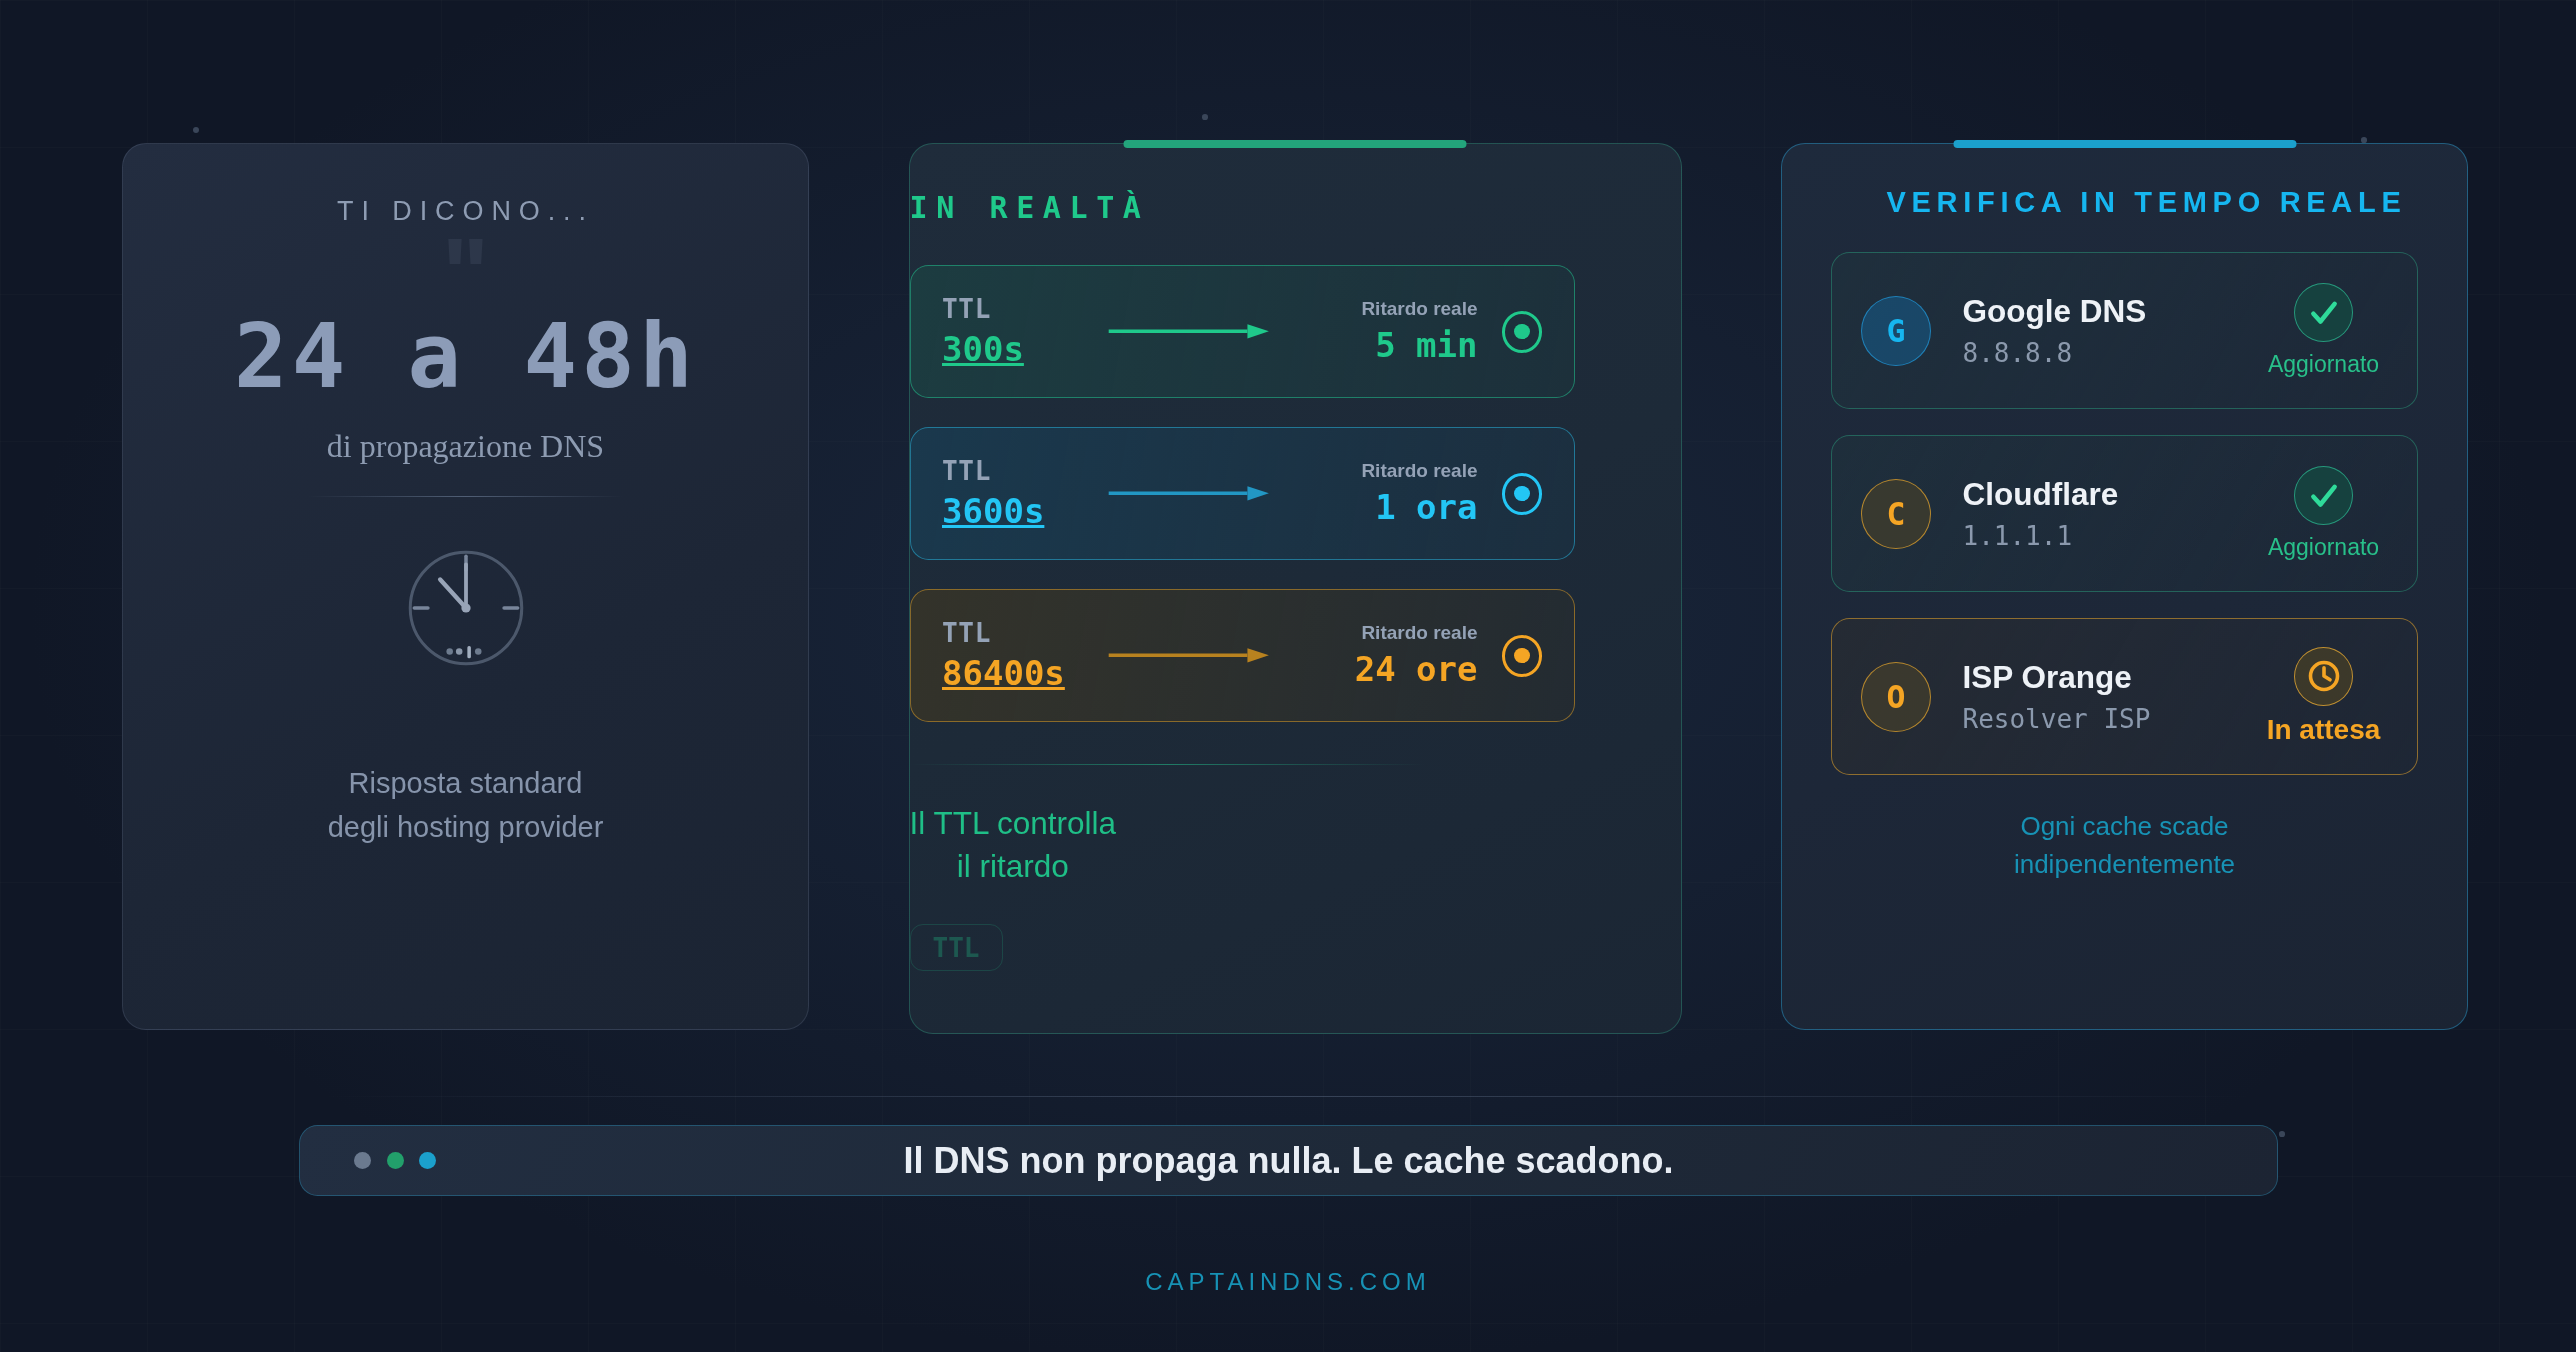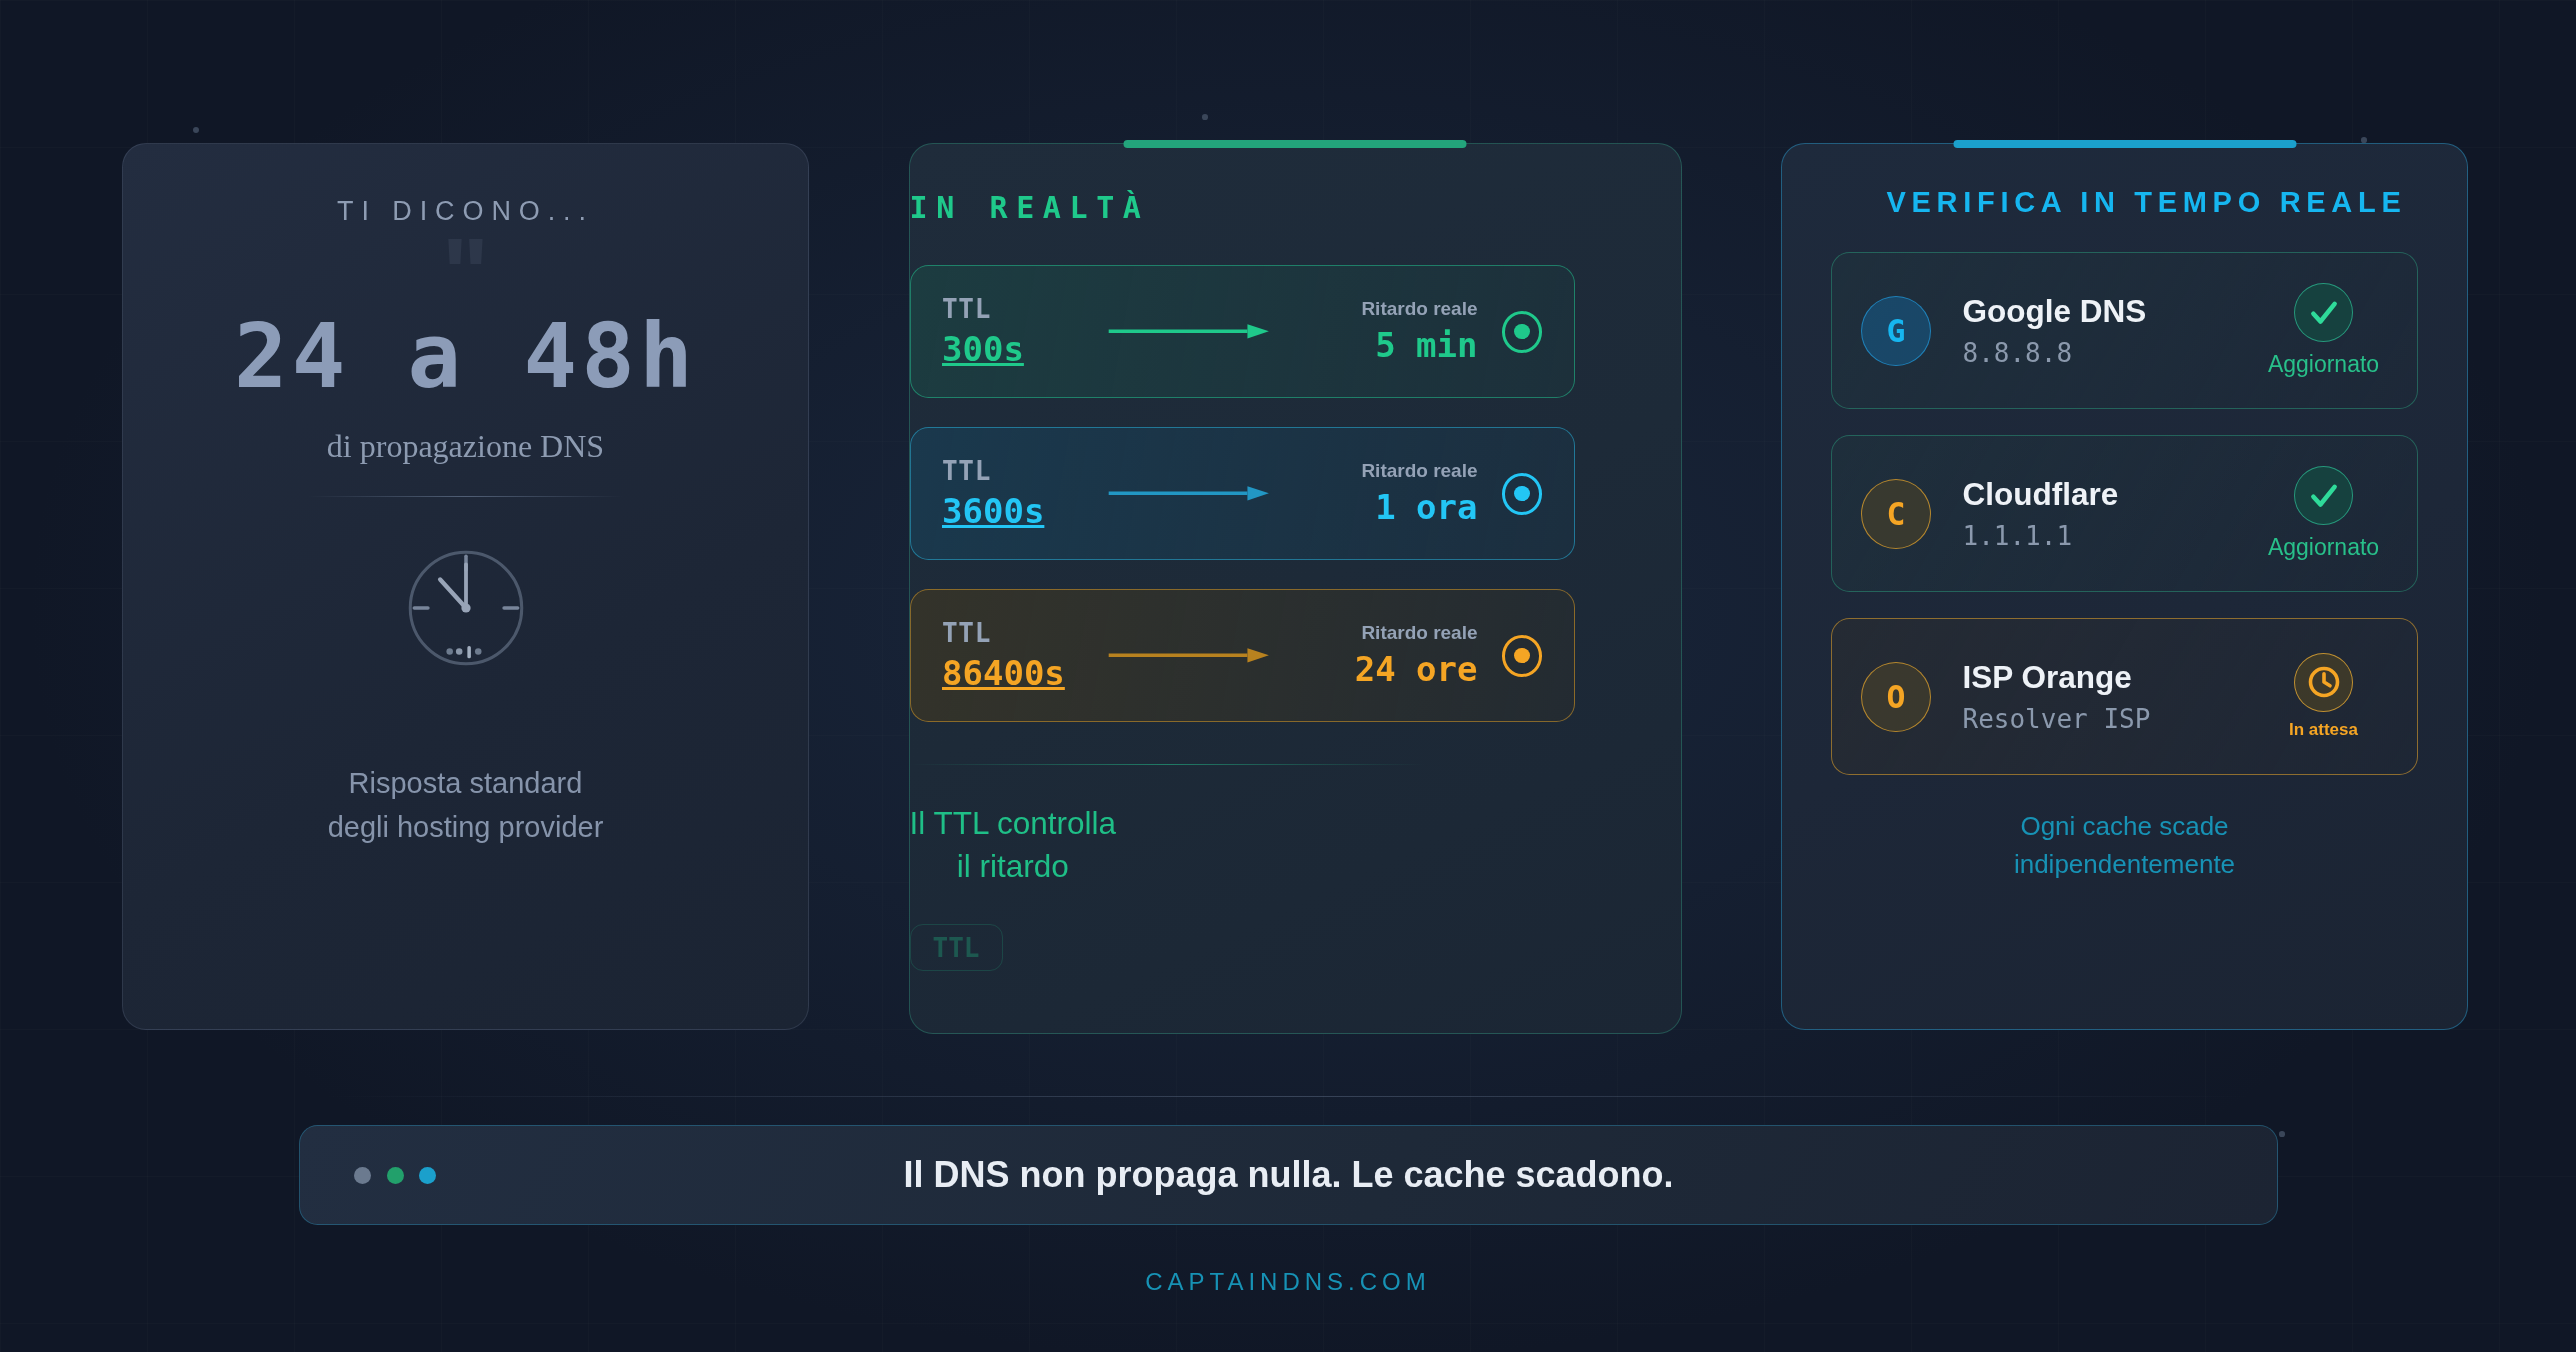--- a/index.html
+++ b/index.html
@@ -146,30 +146,30 @@
   .av-blue{ background:rgba(22,92,140,.55); border:1.4px solid rgba(32,140,200,.85); color:#16b6f0;}
   .av-amber{background:rgba(66,62,44,.75); border:1.4px solid rgba(190,140,45,.95); color:#f5a524;}
   .res-mid{ margin-left:31.5px; flex:1; display:flex; flex-direction:column; gap:7.2px;}
   .res-name{ font-size:31.5px; font-weight:700; color:#eef2f7;}
   .res-ip{ font-size:26px; color:#8b99ad; font-family:"DejaVu Sans Mono", monospace;}
   .res-right{ width:129px; display:flex; flex-direction:column; align-items:center; gap:8.6px;}
   .badge{ width:59px; height:59px; border-radius:50%; display:flex; align-items:center; justify-content:center;}
   .b-ok{ background:rgba(20,74,66,.75); border:1.4px solid rgba(42,175,140,.8);}
   .b-wait{background:rgba(66,60,40,.85); border:1.4px solid rgba(200,150,50,.95);}
   .st-ok{ font-size:23px; color:#28c08a;}
-  .st-wait{ font-size:17px; color:#f5a524; font-weight:700;}
+  .st-wait{ font-size:28px; color:#f5a524; font-weight:700;}
   .right-note{ margin-top:33px; text-align:center; font-size:26px; line-height:1.45; color:#1792b5;}
 
   
   .hrule{
     position:absolute; left:322px; top:1096px; width:1932px; height:1.4px;
     background:linear-gradient(to right, rgba(150,170,200,0), rgba(150,170,200,.28), rgba(150,170,200,0));
   }
   .bottombar{
-    position:absolute; left:299px; top:1125px; width:1979px; height:100px;
+    position:absolute; left:299px; top:1125px; width:1979px; height:71px;
     border-radius:18.6px; border:1.4px solid rgba(40,120,155,.55);
     background:linear-gradient(120deg,#222e41 0%,#1e2938 55%,#1c2433 100%);
     display:flex; align-items:center;
   }
   .dots{ display:flex; gap:15.7px; margin-left:54px;}
   .dots i{ width:17px;height:17px;border-radius:50%; display:block;}
   .bottomtext{
     position:absolute; left:0; right:0; text-align:center;
     font-size:36px; font-weight:700; color:#e8edf4;
   }

